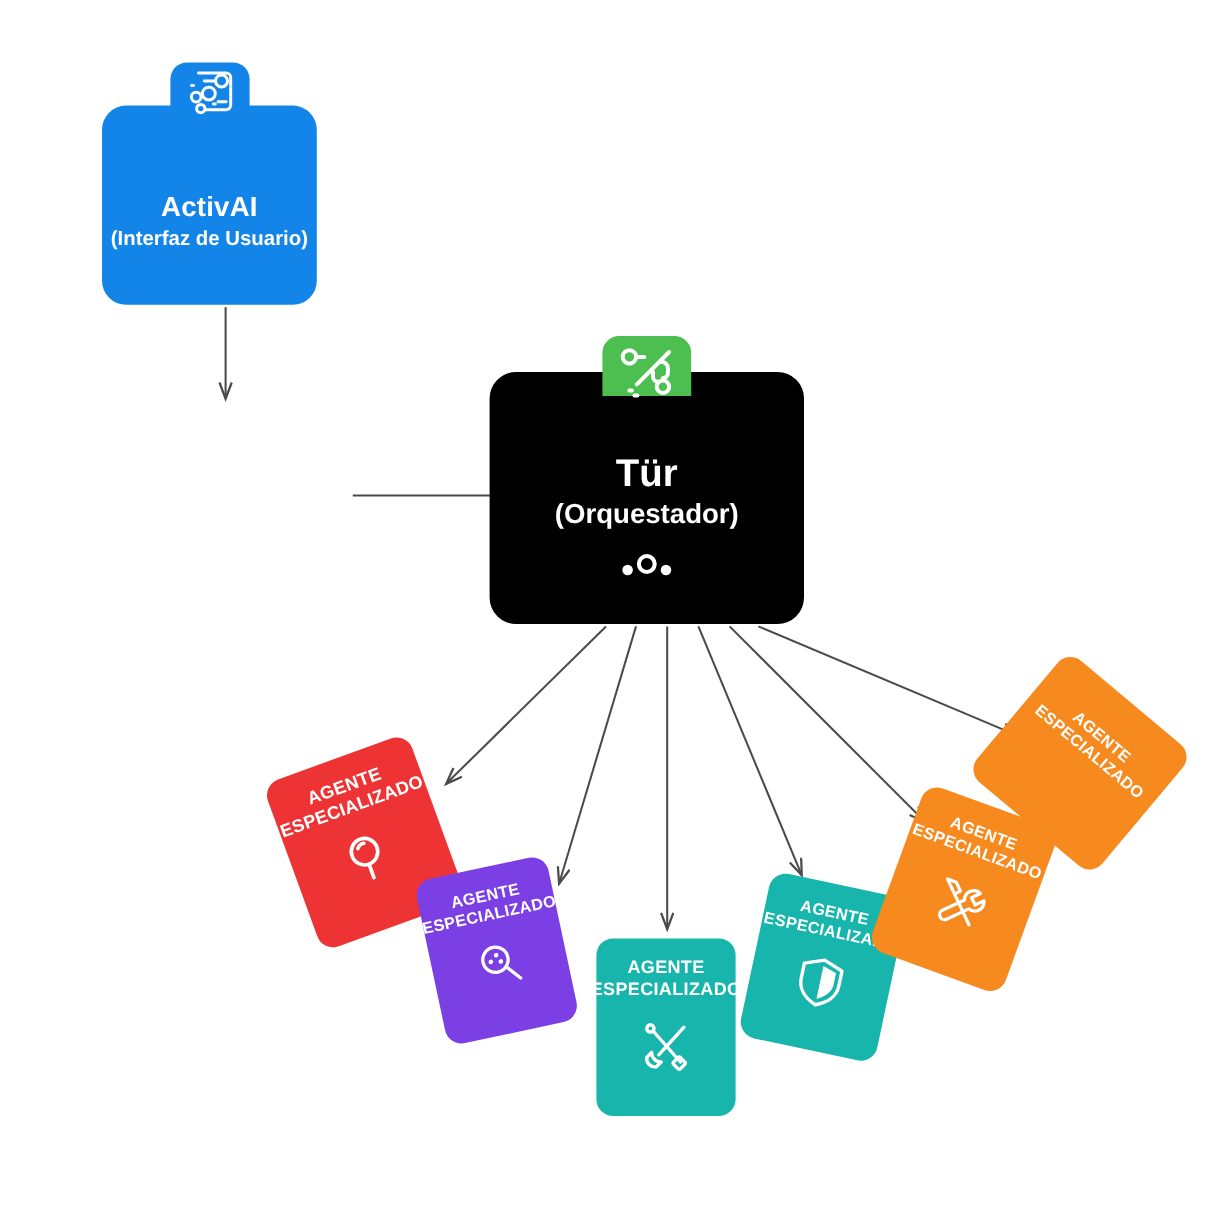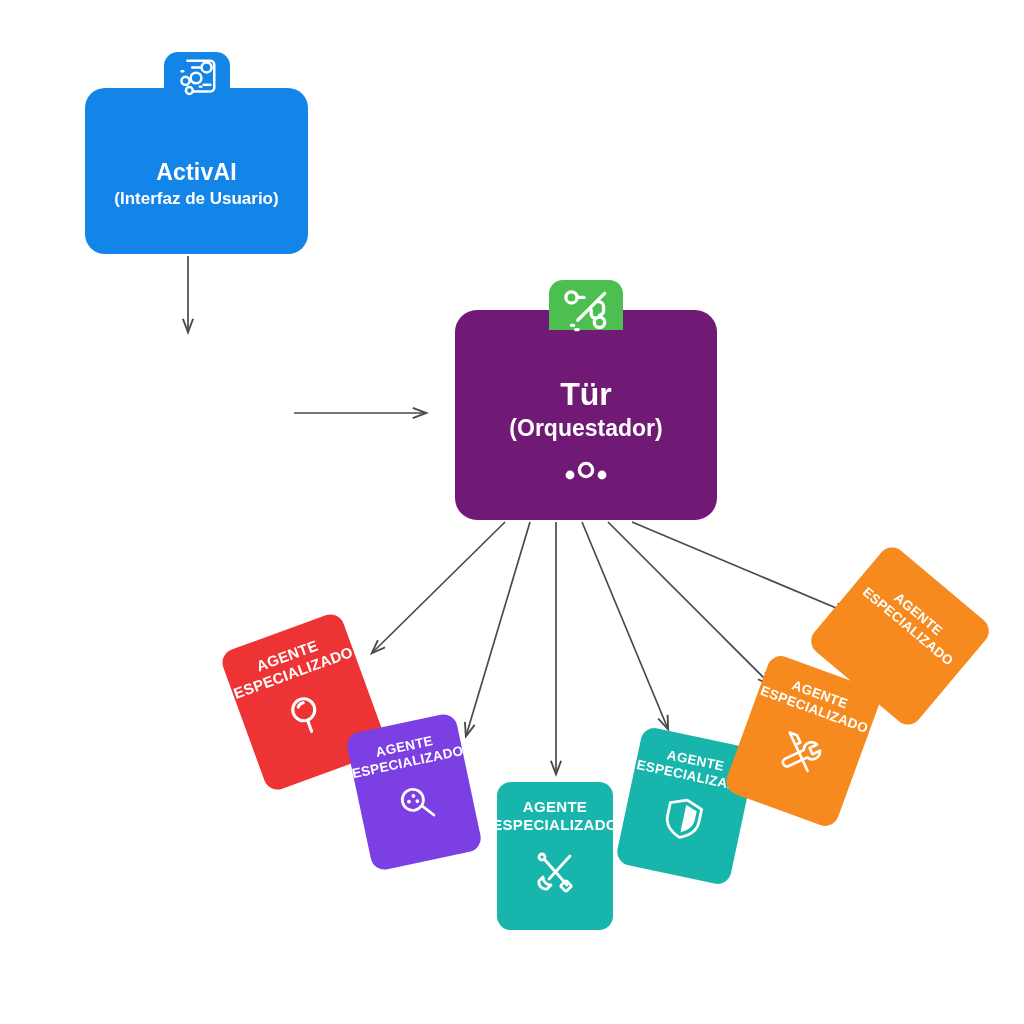--- a/index.html
+++ b/index.html
@@ -24,21 +24,21 @@
     flex-direction: column;
     align-items: center;
     justify-content: center;
     border-radius: 18px;
     color: #ffffff;
     text-align: center;
   }
   
   #node-activai {
     left: 85px; top: 88px;
-    width: 223px; height: 166px;
+    width: 179px; height: 166px;
     background: #1485e8;
     border-radius: 20px;
   }
   #node-activai .tab {
     position: absolute;
     left: 50%; top: -36px;
     transform: translateX(-50%);
     width: 66px; height: 52px;
     background: #1485e8;
     border-radius: 14px 14px 0 0;
@@ -58,23 +58,23 @@
     background: #fae28c;
     border-radius: 16px;
     color: #1d1d1f;
   }
   #node-queue .icon-wrap { margin-bottom: 12px; }
   #node-queue .title {
     font-size: 19px; font-weight: bold; line-height: 1.25; color: #1d1d1f;
   }
   
   #node-orchestrator {
-    left: 455px; top: 310px;
+    left: 408px; top: 310px;
     width: 262px; height: 210px;
-    background: #701a75;
+    background: #000000;
     border-radius: 22px;
   }
   #node-orchestrator .tab {
     position: absolute;
     left: 50%; top: -30px;
     transform: translateX(-50%);
     width: 74px; height: 46px;
     background: #4cbf50;
     border-radius: 14px 14px 0 0;
     display: flex; align-items: flex-start; justify-content: center;

